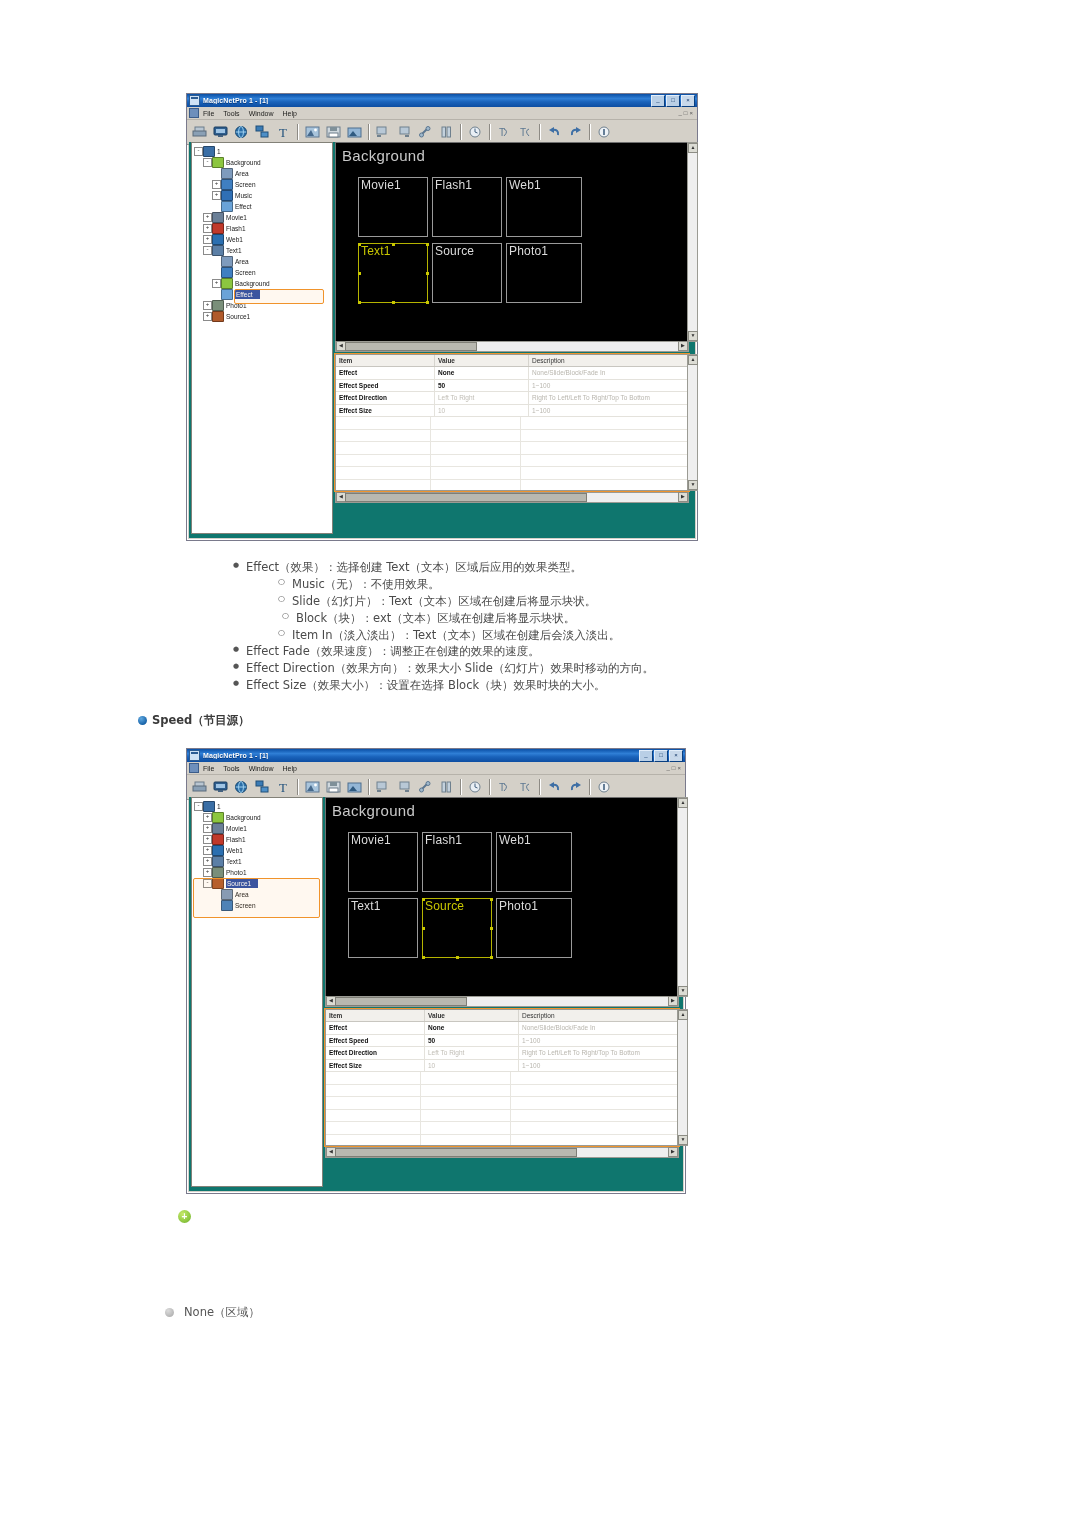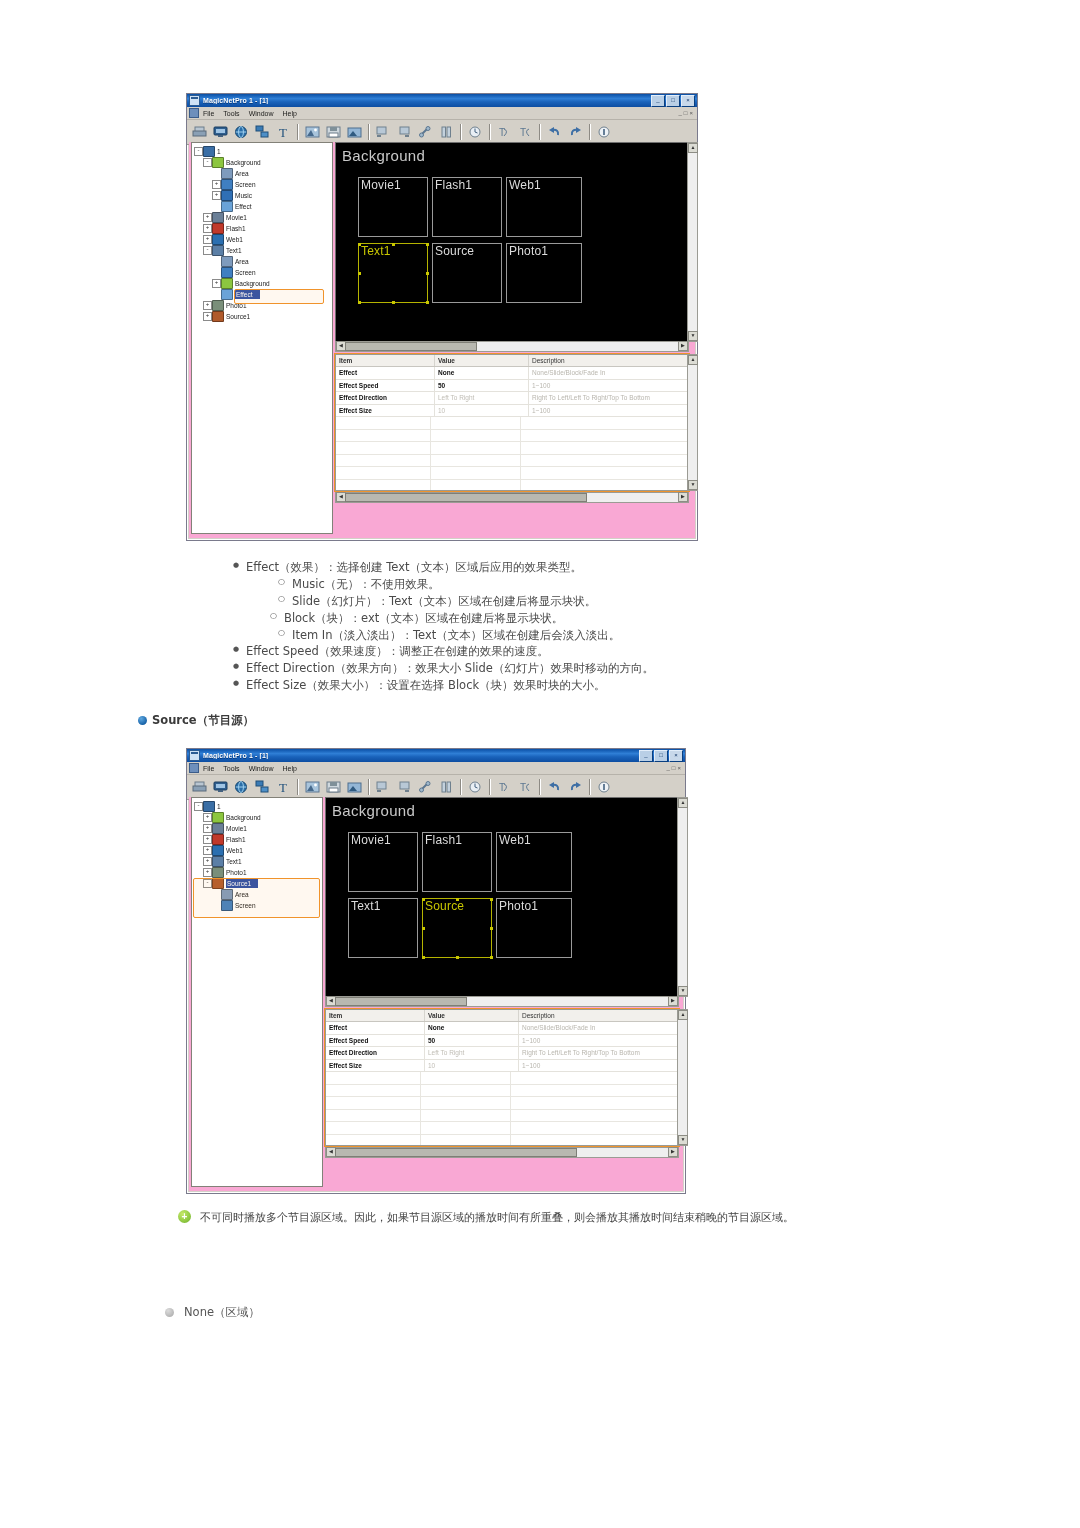--- a/index.html
+++ b/index.html
@@ -36,21 +36,21 @@
   .mb-right span{font-size:6px;color:#555;}
 
   .toolbar{height:22px;background:#d4d0c8;border-bottom:1px solid #9d9a94;
            display:flex;align-items:center;padding:1px 2px;gap:0px;}
   .tgroup{display:flex;align-items:center;}
   .tsep{width:1px;height:16px;background:#8d8a84;border-right:1px solid #fff;margin:0 3px;}
   .ticon{width:19px;height:18px;margin:0 1px;position:relative;display:flex;
          align-items:center;justify-content:center;}
   .ticon svg{display:block;}
 
-  .client{position:absolute;left:2px;right:2px;top:0;bottom:2px;background:#f9a8d4;}
+  .client{position:absolute;left:2px;right:2px;top:0;bottom:2px;background:#0f766e;}
 
   
   .tree{position:absolute;background:#ffffff;border:1px solid #828178;
         overflow:hidden;font-size:6.5px;color:#111;}
   .tnode{display:flex;align-items:center;height:11px;white-space:nowrap;}
   .texp{width:9px;height:9px;flex:none;display:flex;align-items:center;justify-content:center;
         font-size:6px;color:#555;}
   .texp b{display:block;width:7px;height:7px;border:1px solid #8a8a8a;background:#fff;
           line-height:5px;text-align:center;font-size:6px;font-weight:400;color:#333;}
   .tico{width:10px;height:9px;flex:none;margin-right:2px;border-radius:1px;}
@@ -494,28 +494,28 @@
       <div class="sb sb-v" style="left:498px;top:212px;height:135px;">
         <div class="sb-arr" style="left:0;top:0;">▲</div>
         <div class="sb-arr" style="left:0;bottom:0;">▼</div>
       </div>
     </div>
   </div>
 
   <div class="bullet-l1 cjk" style="left:246px;top:560px;">Effect（效果）：选择创建 Text（文本）区域后应用的效果类型。</div>
   <div class="bullet-l2 cjk" style="left:292px;top:577px;">Music（无）：不使用效果。</div>
   <div class="bullet-l2 cjk" style="left:292px;top:594px;">Slide（幻灯片）：Text（文本）区域在创建后将显示块状。</div>
-  <div class="bullet-l2 cjk" style="left:284px;top:611px;">Block（块）：ext（文本）区域在创建后将显示块状。</div>
+  <div class="bullet-l2 cjk" style="left:296px;top:611px;">Block（块）：ext（文本）区域在创建后将显示块状。</div>
   <div class="bullet-l2 cjk" style="left:292px;top:628px;">Item In（淡入淡出）：Text（文本）区域在创建后会淡入淡出。</div>
-  <div class="bullet-l1 cjk" style="left:246px;top:644px;">Effect Speed（效果速度）：调整正在创建的效果的速度。</div>
+  <div class="bullet-l1 cjk" style="left:246px;top:644px;">Effect Fade（效果速度）：调整正在创建的效果的速度。</div>
   <div class="bullet-l1 cjk" style="left:246px;top:661px;">Effect Direction（效果方向）：效果大小 Slide（幻灯片）效果时移动的方向。</div>
   <div class="bullet-l1 cjk" style="left:246px;top:678px;">Effect Size（效果大小）：设置在选择 Block（块）效果时块的大小。</div>
 
   <span class="sec-dot" style="left:138px;top:716px;"></span>
-  <div class="sec-head cjk" style="left:152px;top:713px;">Source（节目源）</div>
+  <div class="sec-head cjk" style="left:152px;top:713px;">Speed（节目源）</div>
 
   <div class="appwin" id="win2" style="left:186px;top:748px;width:498px;height:444px;">
     <div class="titlebar">
       <span class="tb-ico"></span>
       <span class="tb-title">MagicNetPro 1 - [1]</span>
       <span class="tb-spacer"></span>
       <span class="tb-btns">
         <span class="tb-btn">_</span>
         <span class="tb-btn">□</span>
         <span class="tb-btn close">×</span>
@@ -850,18 +850,17 @@
         <div class="sb-arr" style="right:0;top:-1px;">▶</div>
       </div>
       <div class="sb sb-v" style="left:488px;top:212px;height:135px;">
         <div class="sb-arr" style="left:0;top:0;">▲</div>
         <div class="sb-arr" style="left:0;bottom:0;">▼</div>
       </div>
     </div>
   </div>
 
   <span class="note-ico" style="left:178px;top:1210px;">+</span>
-  <div class="note cjk" style="left:200px;top:1208px;">不可同时播放多个节目源区域。因此，如果节目源区域的播放时间有所重叠，则会播放其播放时间结束稍晚的节目源区域。</div>
 
   <span class="sec-dot gray" style="left:165px;top:1308px;"></span>
   <div class="sec-head gray cjk" style="left:184px;top:1305px;">None（区域）</div>
 
 </div>
 
 </body></html>

